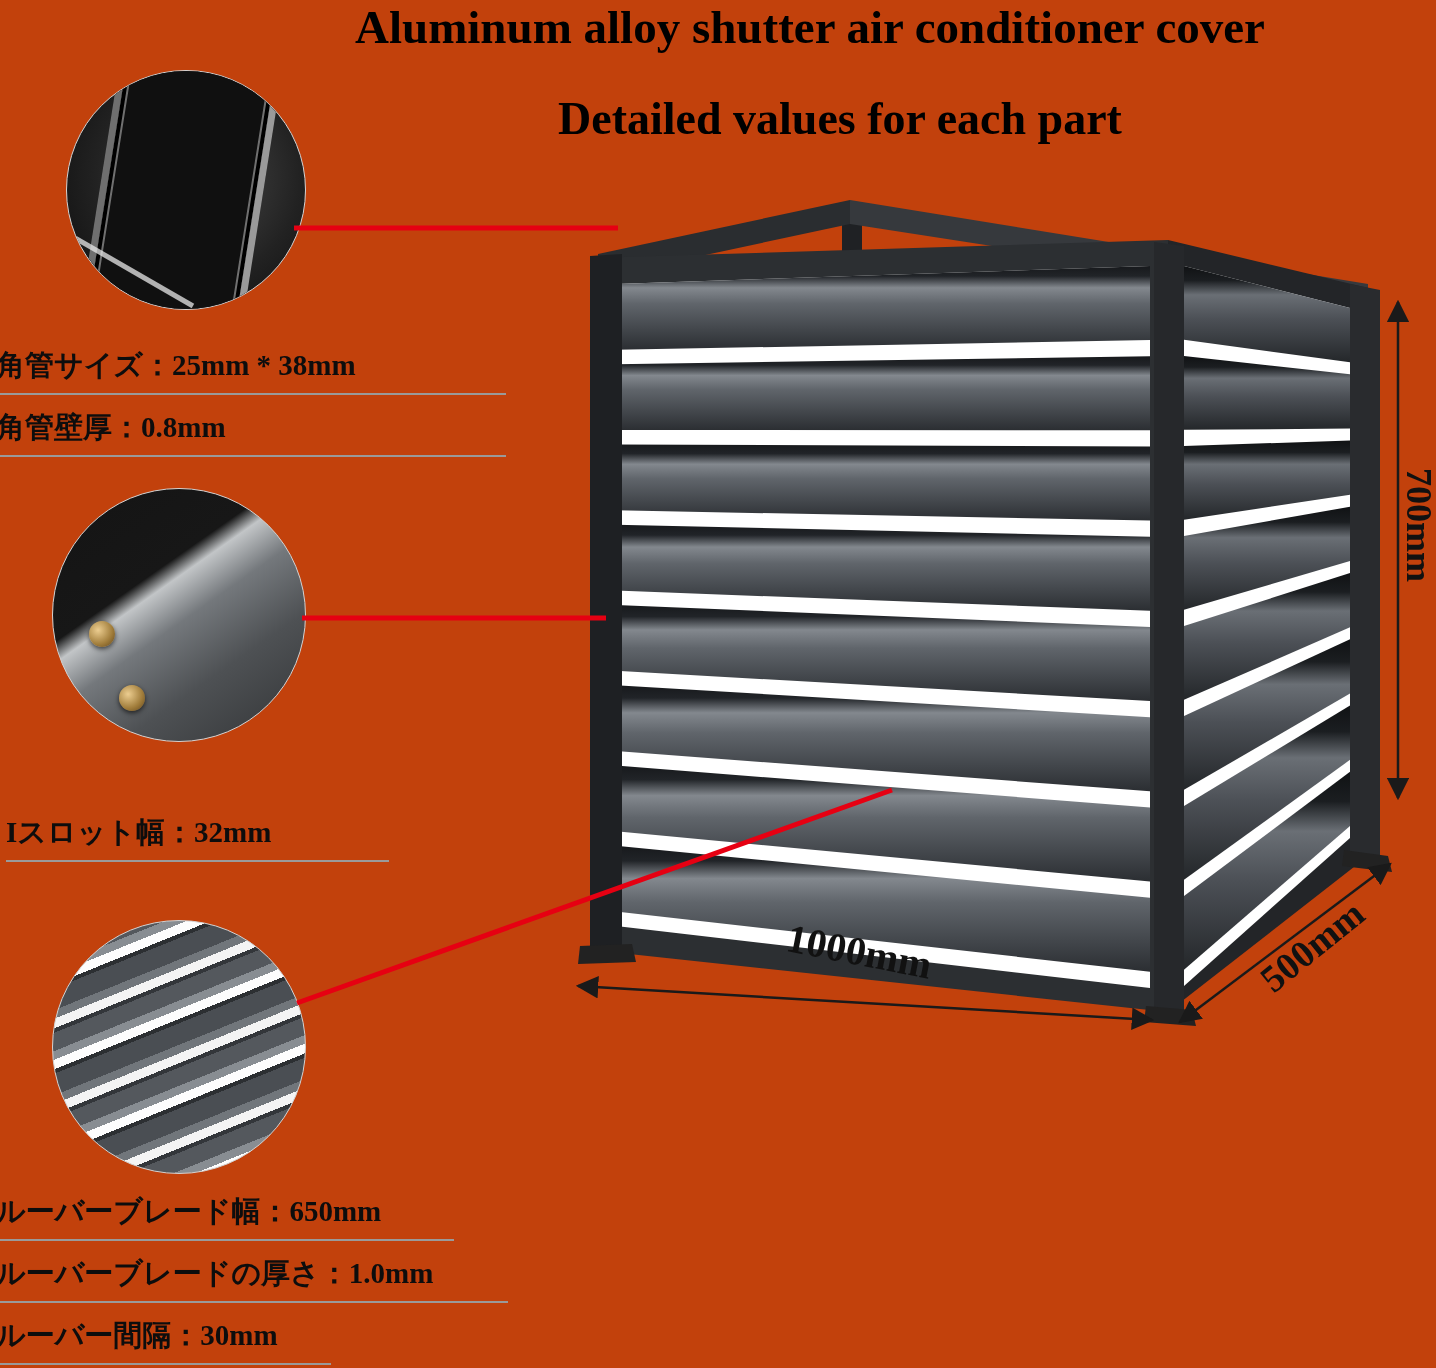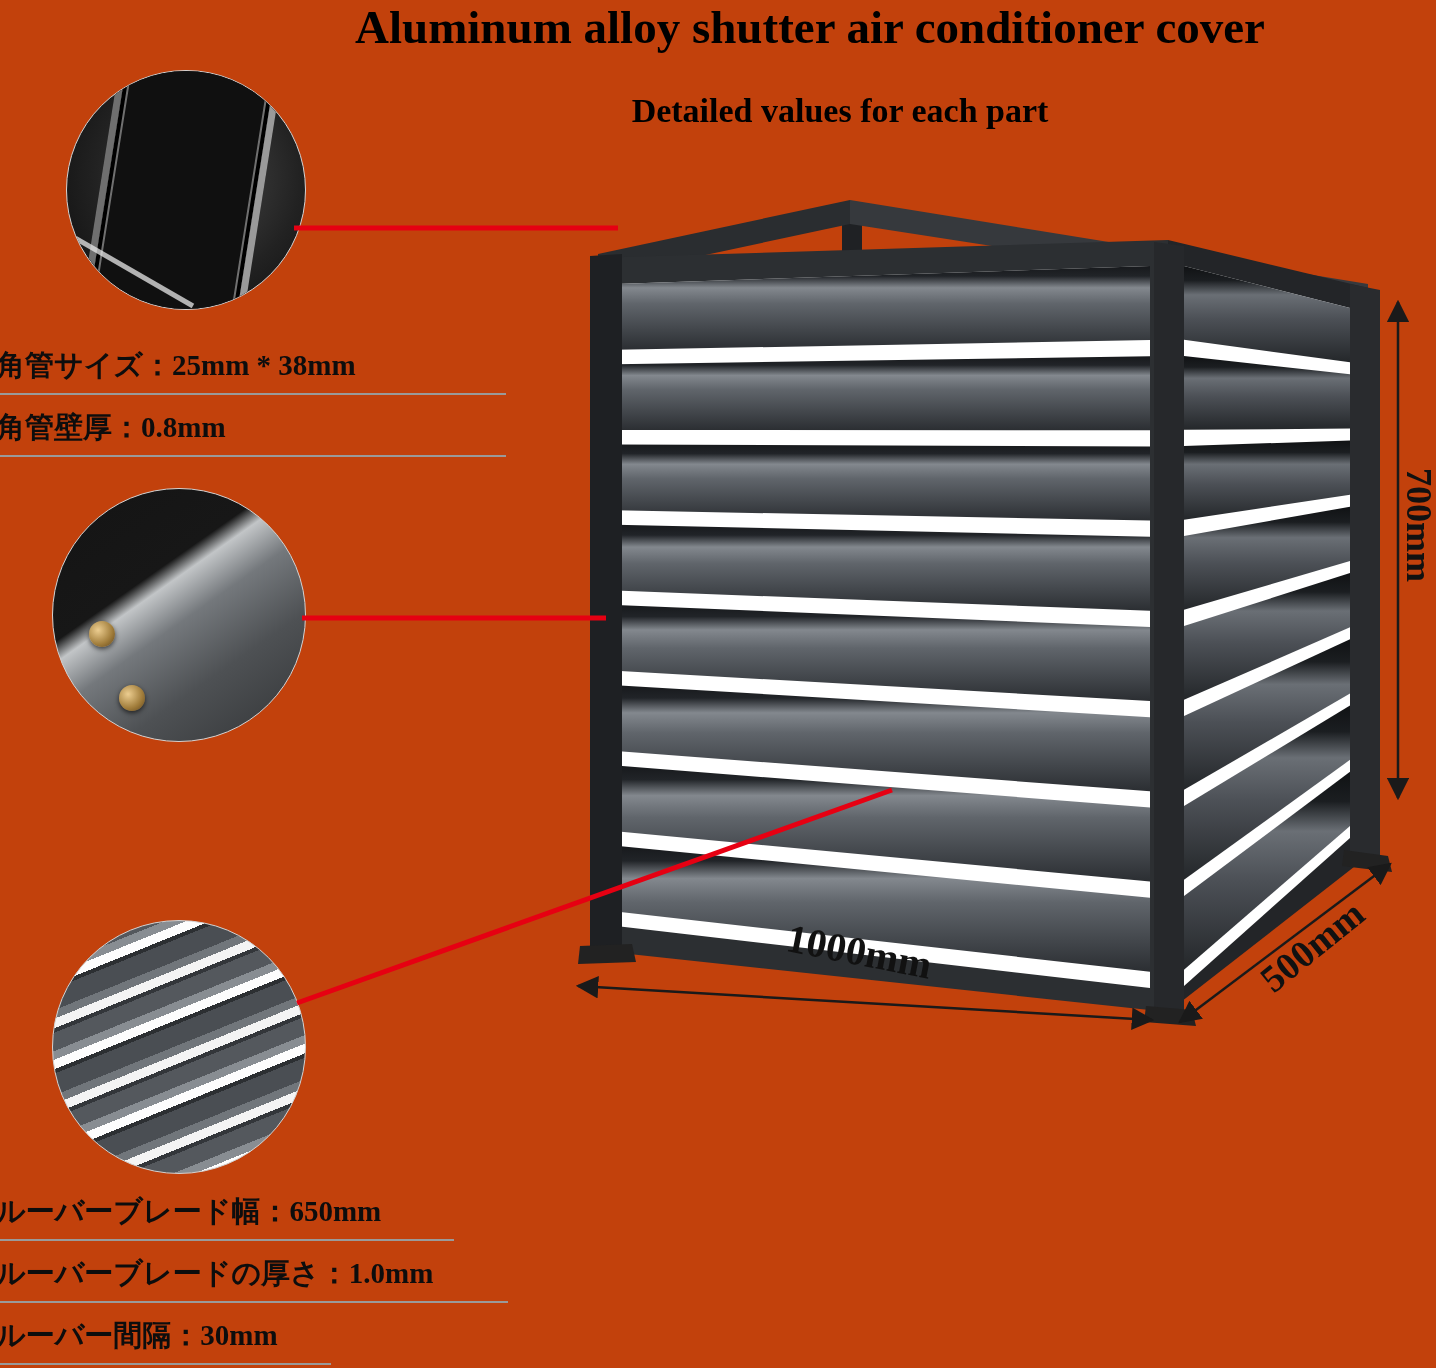--- a/index.html
+++ b/index.html
@@ -1,21 +1,21 @@
 <!DOCTYPE html>
 <html><head>
 <meta charset="utf-8">
 <style>
   html,body{margin:0;padding:0;background:#fff;}
   .canvas{position:relative;width:1436px;height:1368px;background:#c2410c;overflow:hidden;
           font-family:"Liberation Serif","DejaVu Serif",serif;}
   .title{position:absolute;left:184px;right:0;top:0;text-align:center;
          font-weight:bold;font-size:47px;color:#000;}
   .subtitle{position:absolute;left:244px;right:0;top:92px;text-align:center;
-         font-weight:bold;font-size:34px;color:#000;}
+         font-weight:bold;font-size:46px;color:#000;}
 
   
   .circle{position:absolute;border-radius:50%;overflow:hidden;border:1px solid #d2d2d2;}
   .c1{left:66px;top:70px;width:238px;height:238px;
       background:radial-gradient(circle at 55% 45%, #4a4a4a 0%, #222 55%, #0a0a0a 100%);}
   .tube{position:absolute;left:34px;top:-26px;width:148px;height:270px;transform:rotate(9deg);
         background:#101010;border:7px solid #9a9a9a;border-top-color:#cfcfcf;border-left-color:#6f6f6f;
         box-shadow:inset 0 0 0 4px #000,inset 0 0 0 6px #707070;}
   .glint{position:absolute;left:-14px;bottom:38px;width:150px;height:5px;background:#e8e8e8;
         transform:rotate(30deg);opacity:.75;}
@@ -142,20 +142,21 @@
 
     <g stroke="#1a1a1a" stroke-width="2.5">
       <line x1="1398" y1="302" x2="1398" y2="798" marker-start="url(#arrow)" marker-end="url(#arrow)"></line>
       <line x1="578" y1="986" x2="1152" y2="1020" marker-start="url(#arrow)" marker-end="url(#arrow)"></line>
       <line x1="1180" y1="1022" x2="1390" y2="864" marker-start="url(#arrow)" marker-end="url(#arrow)"></line>
     </g>
   </svg>
 
   <div class="spec" id="spec1">角管サイズ：25mm * 38mm</div>
   <div class="spec" id="spec2">角管壁厚：0.8mm</div>
+  <div class="spec" id="spec4">Iスロット幅：32mm</div>
   <div class="spec" id="spec5">ルーバーブレード幅：650mm</div>
   <div class="spec" id="spec6">ルーバーブレードの厚さ：1.0mm</div>
   <div class="spec" id="spec7">ルーバー間隔：30mm</div>
 
   <div class="dim" id="dim-700">700mm</div>
   <div class="dim" id="dim-1000">1000mm</div>
   <div class="dim" id="dim-500">500mm</div>
 
 </div>
 

